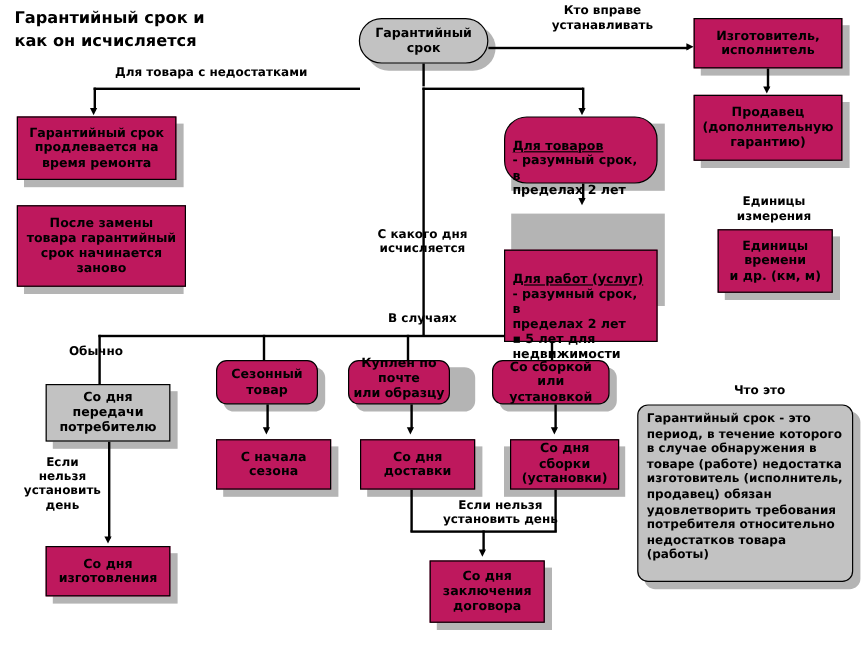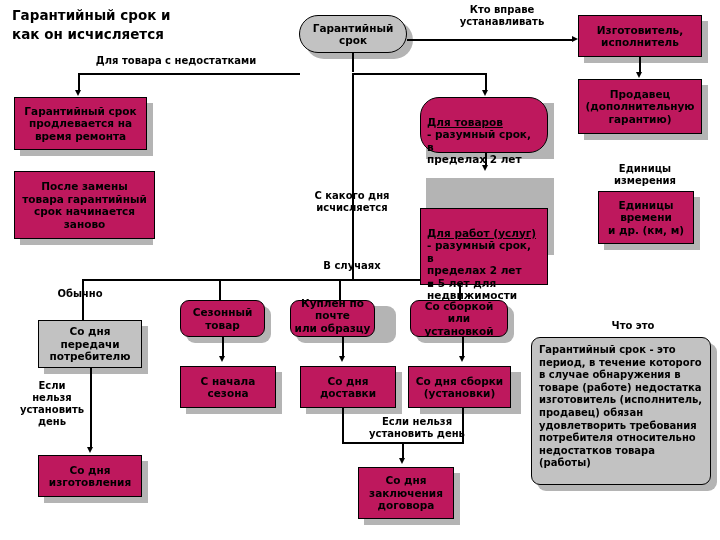--- a/index.html
+++ b/index.html
@@ -235,21 +235,21 @@
   <div class="arrow-down" style="left:338.5px;top:356px;"></div>
   <div class="shadow" style="left:306px;top:372px;width:96px;height:42px;"></div>
   <div class="node" style="left:300px;top:366px;width:96px;height:42px;">
     <span class="inner">Со дня
 доставки</span>
   </div>
 
   <div class="vline" style="left:462px;top:337px;height:21px;"></div>
   <div class="arrow-down" style="left:458.5px;top:356px;"></div>
   <div class="shadow" style="left:420px;top:372px;width:101px;height:42px;"></div>
-  <div class="node" style="left:408px;top:366px;width:103px;height:42px;">
+  <div class="node" style="left:425px;top:366px;width:91px;height:42px;">
     <span class="inner">Со дня  сборки
 (установки)</span>
   </div>
 
   <div class="vline" style="left:342px;top:408px;height:35px;"></div>
   <div class="vline" style="left:462px;top:408px;height:35px;"></div>
   <div class="hline" style="left:342px;top:442px;width:122px;"></div>
   <div class="label" style="left:352px;top:416px;width:130px;">Если нельзя
 установить день</div>
   <div class="vline" style="left:402px;top:442px;height:18px;"></div>

